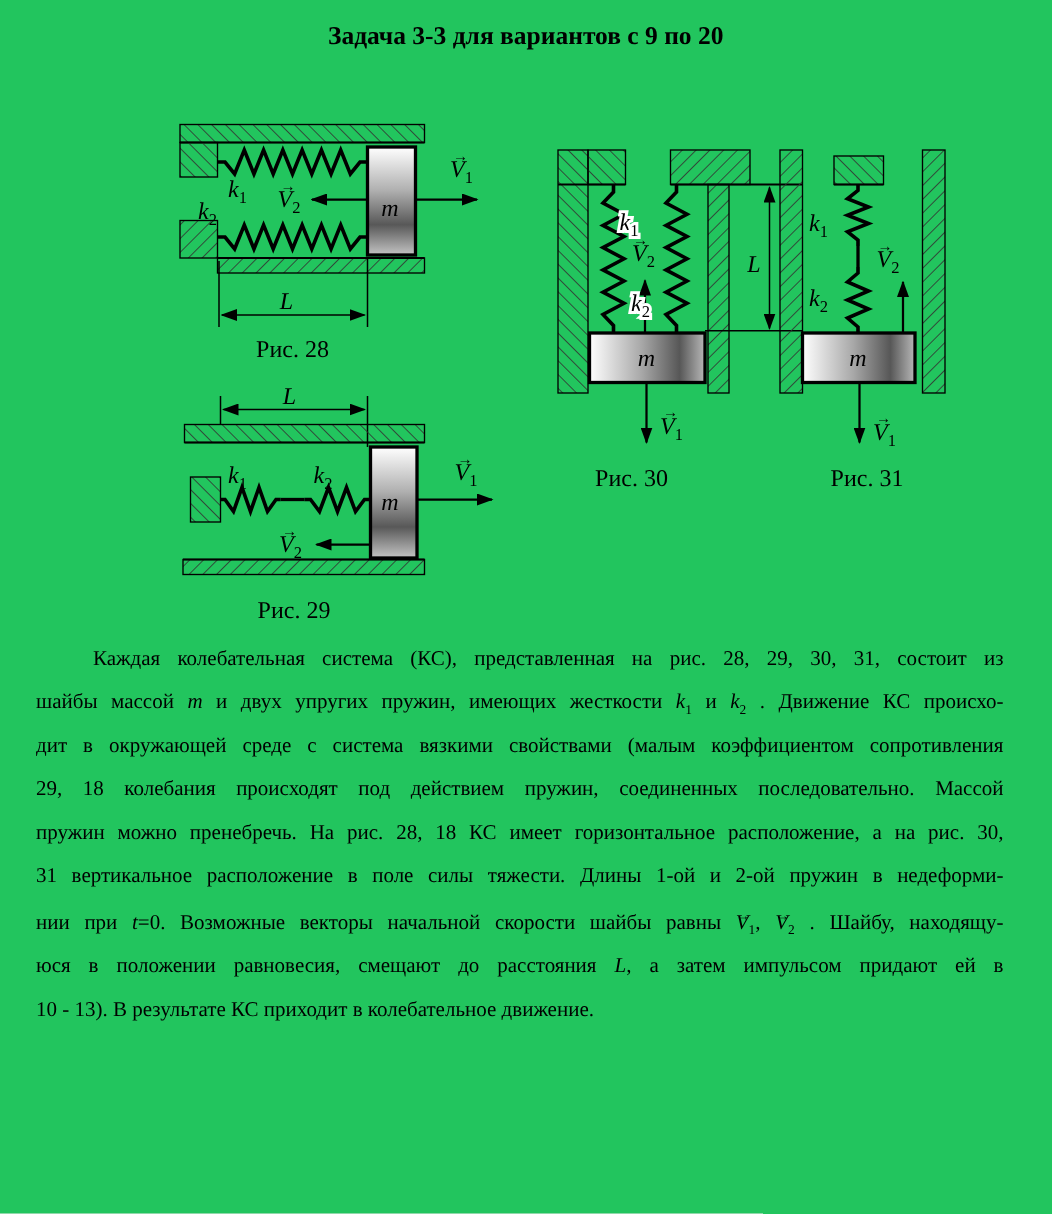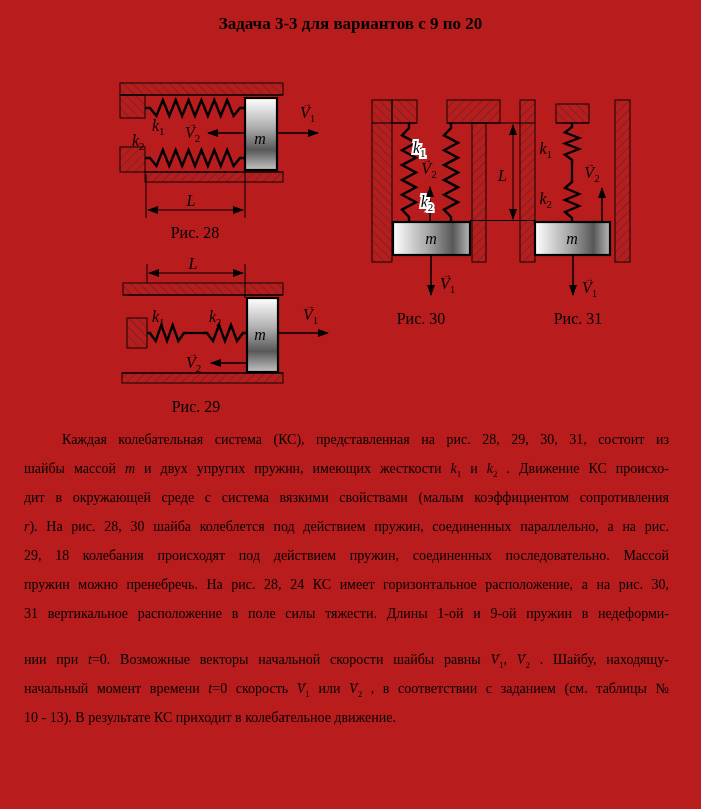--- a/index.html
+++ b/index.html
@@ -1,17 +1,17 @@
 <!DOCTYPE html>
 <html><head>
 <meta charset="utf-8">
 <style>
   html,body{margin:0;padding:0;background:#e8e8e8;}
   .page{
-    position:relative;width:701px;height:809px;background:#b91c1c;
+    position:relative;width:701px;height:809px;background:#22c55e;
     font-family:"Liberation Serif", serif;color:#000;overflow:hidden;
   }
   .title{
     position:absolute;top:14px;left:0;width:100%;margin:0;
     text-align:center;font-size:17px;font-weight:bold;font-family:"Liberation Serif",serif;
   }
   .figures{position:absolute;left:90px;top:60px;}
   
   .spring{fill:none;stroke:#000;stroke-width:2.4;stroke-linejoin:miter;}
   .conn{stroke:#000;stroke-width:2.2;}
@@ -27,21 +27,21 @@
   .cap{font-size:16px;font-style:normal;}
   .arr{font-size:10px;font-style:normal;}
   .halo{paint-order:stroke;stroke:#fff;stroke-width:4;}
   
   .body-text{
     position:absolute;left:24px;top:425px;width:645px;
     font-size:14px;line-height:29px;
   }
   .tline{text-align:justify;text-align-last:justify;height:29px;white-space:nowrap;}
   .tline.first{text-indent:38px;}
-  .tline.sp{margin-top:17px;}
+  .tline.sp{margin-top:2px;}
   .tline.last{text-align-last:left;}
   .tline i{font-style:italic;}
   .tline sub{font-size:0.64em;line-height:0;}
   .vec{position:relative;display:inline-block;font-style:italic;}
   .vec::before{content:"\2192";position:absolute;left:0.1em;top:-0.62em;font-size:0.6em;font-style:normal;}
 </style>
 </head>
 <body>
 
 <div class="page">
@@ -210,22 +210,21 @@
       </g>
 
       <text class="cap" text-anchor="middle" x="488" y="264">Рис. 31</text>
     </g>
   </svg>
 
   <div class="body-text">
     <div class="tline first">Каждая колебательная система (КС), представленная на рис. 28, 29, 30, 31, состоит из</div>
     <div class="tline">шайбы массой <i>m</i> и двух упругих пружин, имеющих жесткости <i>k</i><sub>1</sub> и <i>k</i><sub>2</sub> . Движение КС происхо-</div>
     <div class="tline">дит в окружающей среде с система вязкими свойствами (малым коэффициентом сопротивления</div>
-    <div class="tline"><i>r</i>). На рис. 28, 30 шайба колеблется под действием пружин, соединенных параллельно, а на рис.</div>
     <div class="tline">29, 18 колебания происходят под действием пружин, соединенных последовательно. Массой</div>
-    <div class="tline">пружин можно пренебречь. На рис. 28, 24 КС имеет горизонтальное расположение, а на рис. 30,</div>
-    <div class="tline">31 вертикальное расположение в поле силы тяжести. Длины 1-ой и 9-ой пружин в недеформи-</div>
+    <div class="tline">пружин можно пренебречь. На рис. 28, 18 КС имеет горизонтальное расположение, а на рис. 30,</div>
+    <div class="tline">31 вертикальное расположение в поле силы тяжести. Длины 1-ой и 2-ой пружин в недеформи-</div>
     <div class="tline sp">нии при <i>t</i>=0. Возможные векторы начальной скорости шайбы равны <span class="vec"><i>V</i></span><sub>1</sub>, <span class="vec"><i>V</i></span><sub>2</sub> . Шайбу, находящу-</div>
-    <div class="tline">начальный момент времени <i>t</i>=0 скорость <span class="vec"><i>V</i></span><sub>1</sub> или <span class="vec"><i>V</i></span><sub>2</sub> , в соответствии с заданием (см. таблицы №</div>
+    <div class="tline">юся в положении равновесия, смещают до расстояния <i>L</i>, а затем импульсом придают ей в</div>
     <div class="tline last">10 - 13). В результате КС приходит в колебательное движение.</div>
   </div>
 
 </div>
 
 </body></html>

